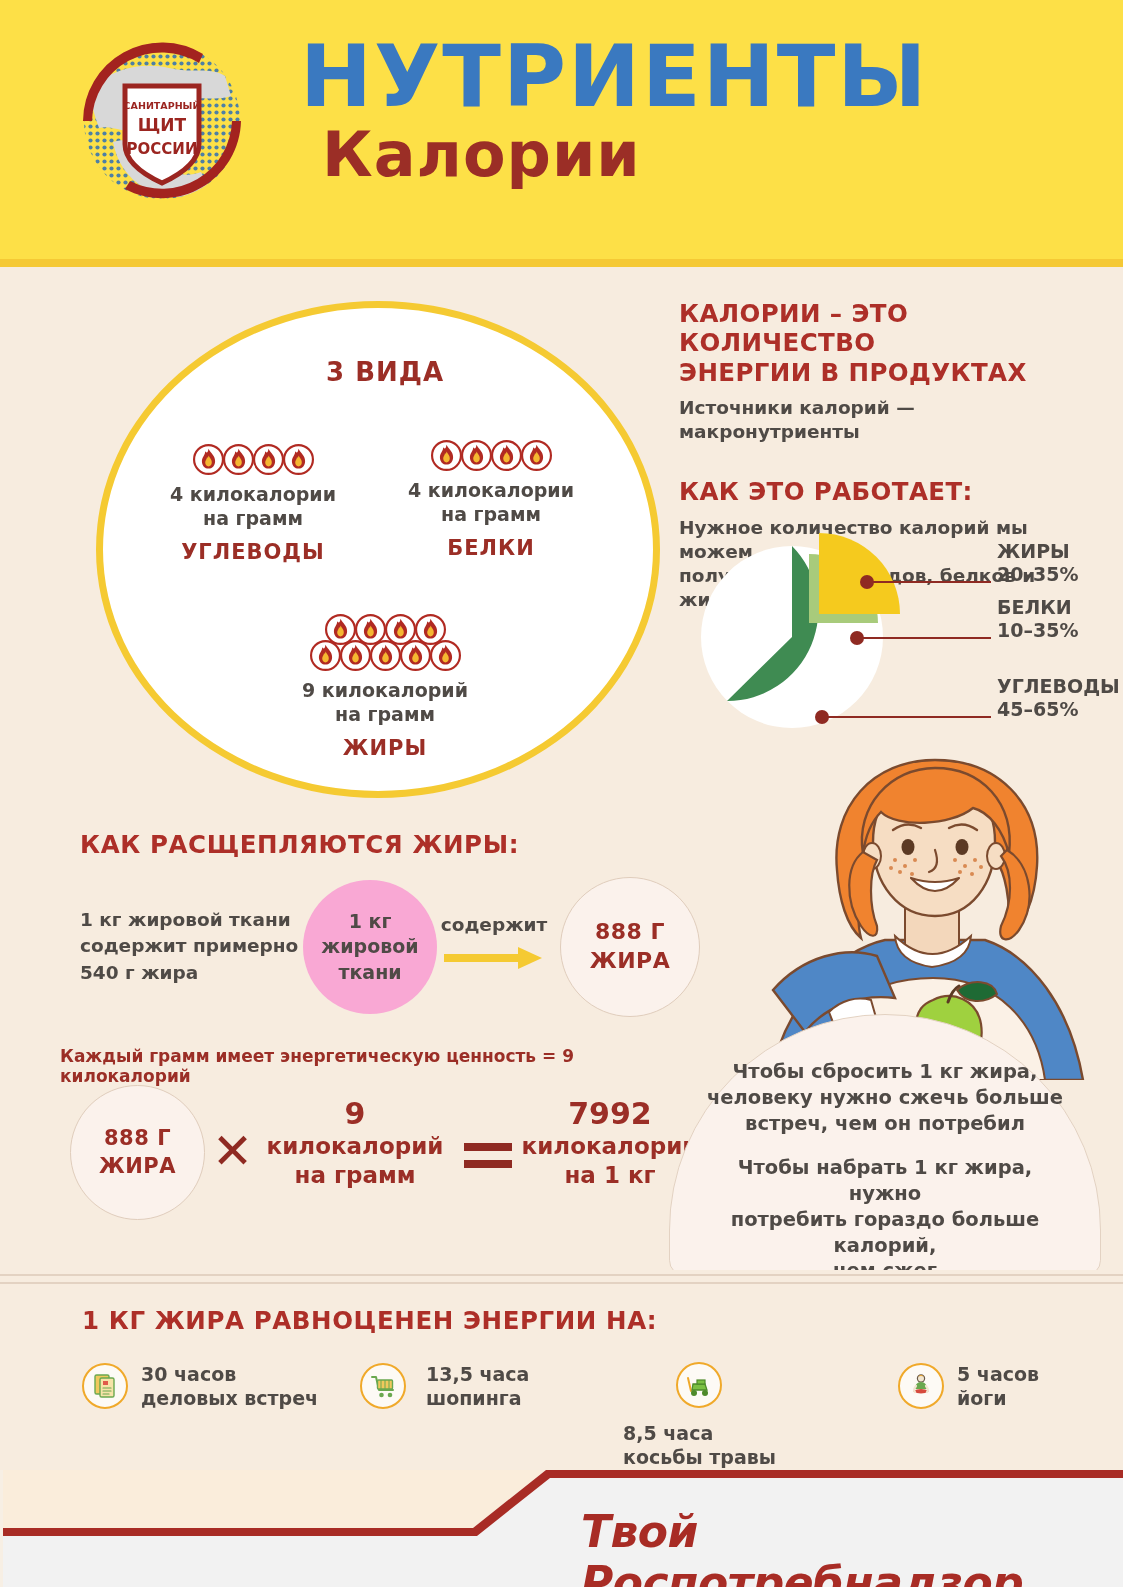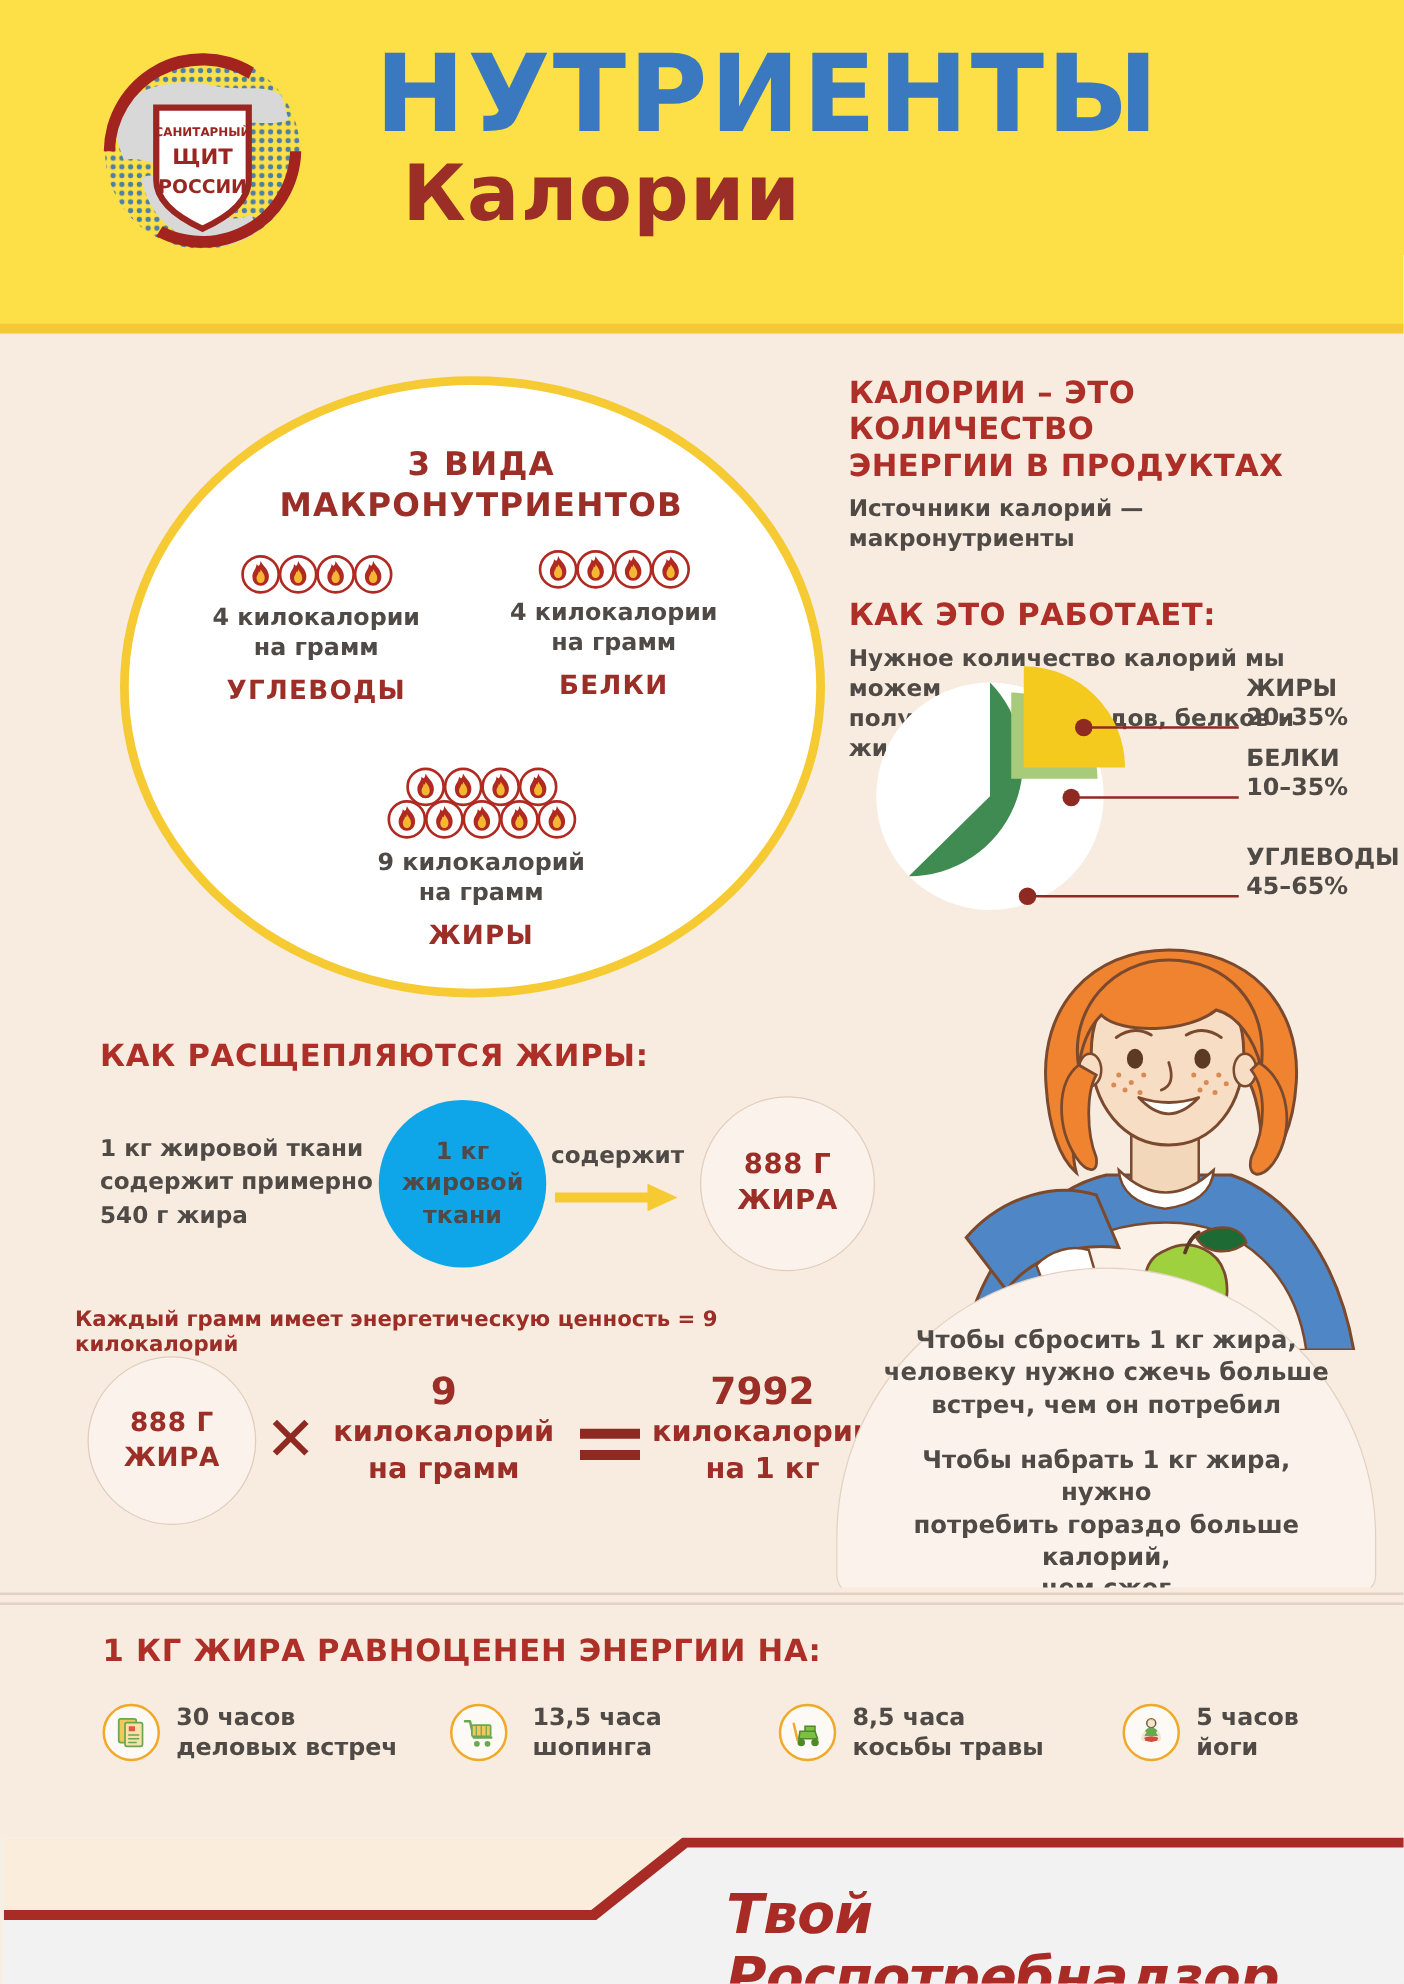--- a/index.html
+++ b/index.html
@@ -79,21 +79,21 @@
     position:absolute;font-family:"DejaVu Sans", sans-serif;font-weight:700;
     color:#ad2f28;font-size:24.5px;letter-spacing:0.6px;
   }
   .fat-text{
     position:absolute;left:80px;top:640px;width:235px;
     font-family:"DejaVu Sans", sans-serif;font-weight:700;color:#4f4a46;
     font-size:18.5px;line-height:1.42;
   }
   .yel-circle{
     position:absolute;left:303px;top:613px;width:134px;height:134px;border-radius:50%;
-    background:#0ea5e9;display:flex;align-items:center;justify-content:center;
+    background:#f9a8d4;display:flex;align-items:center;justify-content:center;
     text-align:center;font-family:"DejaVu Sans", sans-serif;font-weight:700;
     color:#4f4a46;font-size:19px;line-height:1.35;
   }
   .arrow-lbl{
     position:absolute;left:438px;top:647px;width:112px;text-align:center;
     font-family:"DejaVu Sans", sans-serif;font-weight:700;color:#4f4a46;font-size:18.5px;
   }
   .cream-circle{
     position:absolute;width:140px;height:140px;border-radius:50%;
     background:#fbf2ec;border:1.5px solid #e0cdbc;box-sizing:border-box;
@@ -204,21 +204,20 @@
       <div class="title-sub">Калории</div>
     </div>
   </div>
   <div class="hdr-rule"></div>
 
   <div class="body-area">
 
     <div class="macro-circle">
       <div class="macro-title">
         <div>3 ВИДА</div>
-        <div>МАКРОНУТРИЕНТОВ</div>
       </div>
 
       <div class="nutr" style="left:50px;top:135px;width:200px;">
         <div class="flames">
           <svg class="flame-ico" viewBox="0 0 40 40">
               <circle cx="20" cy="20" r="17.5" fill="#fff" stroke="#b12a22" stroke-width="2.6"></circle>
               <path d="M20 7 C23 13 28 15 28 22 C28 27.5 24.4 31 20 31 C15.6 31 12 27.5 12 22 C12 17 16 15 16 10 C17.6 12 19 13 20 7 Z" fill="#b12a22"></path>
               <path d="M20 15 C22 18.5 24 19.8 24 23.4 C24 26.4 22.2 28.4 20 28.4 C17.8 28.4 16 26.4 16 23.4 C16 20.9 18.2 19.8 18.2 17 C19 18.2 19.5 18.6 20 15 Z" fill="#f5b731"></path>
             </svg>
           <svg class="flame-ico" viewBox="0 0 40 40">
@@ -566,21 +565,21 @@
           <circle cx="12.5" cy="23" r="2.3" fill="#6aa84f"></circle>
           <circle cx="21" cy="23" r="2.3" fill="#6aa84f"></circle>
         </svg>
       </div>
       <div class="txt">
         <div>13,5 часа</div>
         <div>шопинга</div>
       </div>
     </div>
 
-    <div class="act" style="left:623px;">
+    <div class="act" style="left:623px;flex-direction:column;">
       <div class="ring">
         <svg width="28" height="28" viewBox="0 0 28 28">
           <path d="M6 20 L3 7" stroke="#f0a92a" stroke-width="2" stroke-linecap="round"></path>
           <path d="M8 13 L20 13 L22 19 L7 19 Z" fill="#7bc043" stroke="#4e8a2a" stroke-width="1.3"></path>
           <rect x="12" y="9" width="8" height="4" fill="#7bc043" stroke="#4e8a2a" stroke-width="1.2"></rect>
           <circle cx="9" cy="22" r="3" fill="#4e8a2a"></circle>
           <circle cx="20" cy="22" r="3" fill="#4e8a2a"></circle>
         </svg>
       </div>
       <div class="txt">

